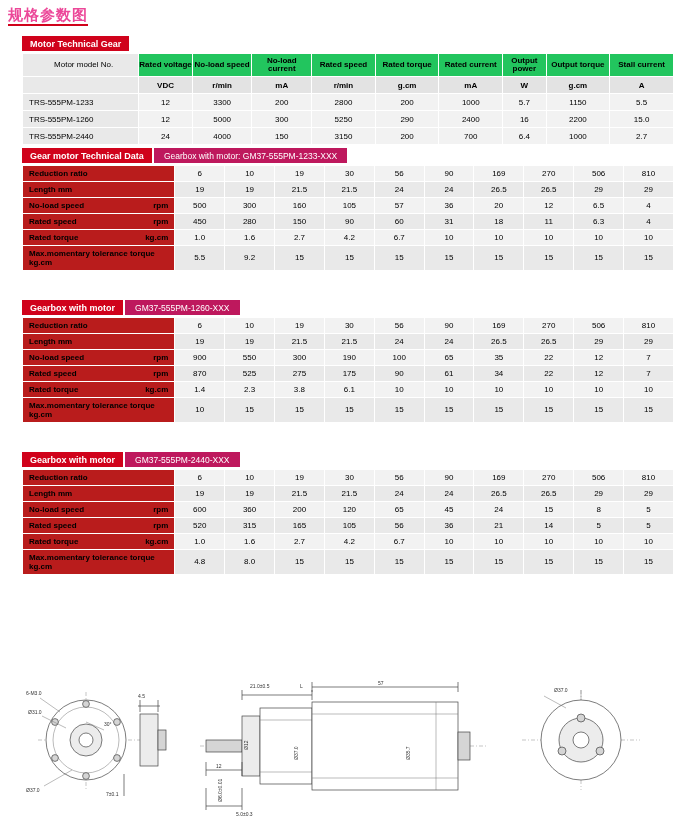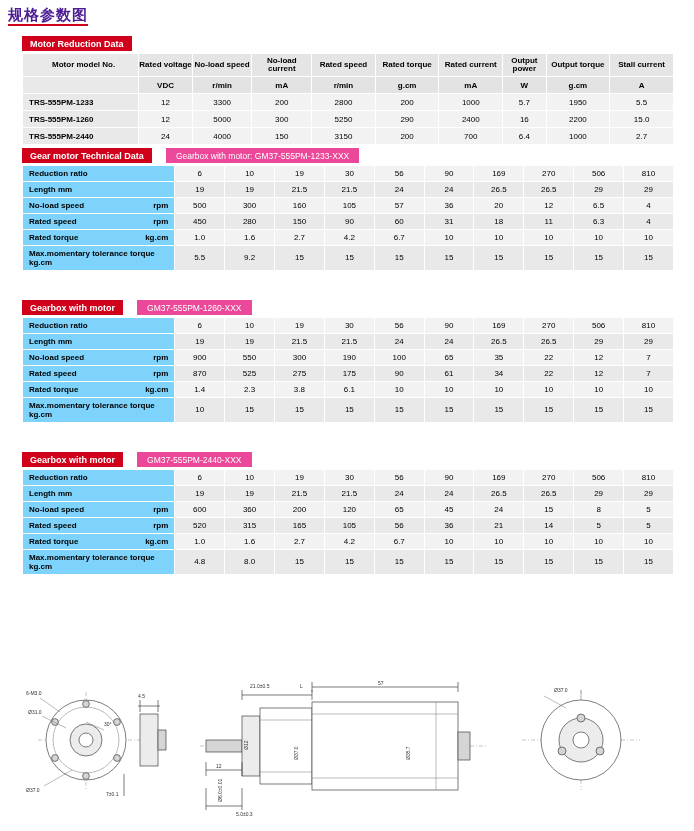--- a/index.html
+++ b/index.html
@@ -10,62 +10,62 @@
     font-size:8px;
     color:#000;
     position:relative;
     overflow:hidden;
   }
   .page{position:relative;width:694px;height:831px;}
 
   
   .page-title{
     position:absolute;left:8px;top:6px;
-    font-size:15px;font-weight:bold;color:#4c1d95;
+    font-size:15px;font-weight:bold;color:#ec4899;
     letter-spacing:1px;
   }
   .page-title .u{border-bottom:2px solid #d0021b;padding-bottom:1px;}
 
   
   .section{position:absolute;left:22px;width:652px;}
   .sec-head{
     display:flex;align-items:stretch;height:15px;margin-bottom:2px;
   }
   .sec-tag{
     background:#d0021b;color:#fff;font-weight:bold;font-size:9px;
     display:flex;align-items:center;padding:0 8px;
   }
   .sec-sub{
-    background:#ec4899;color:#fff;font-size:8.5px;
-    display:flex;align-items:center;padding:0 10px;margin-left:14px;
+    background:#be185d;color:#fff;font-size:8.5px;
+    display:flex;align-items:center;padding:0 10px;margin-left:2px;
   }
 
   table{border-collapse:collapse;width:652px;}
   td,th{
     border:1px solid #ffffff;
     text-align:center;vertical-align:middle;
     font-size:8px;
     padding:0;
     height:15px;
   }
   
   .thead td{
-    background:#e5e5e5;font-weight:bold;line-height:1.05;
+    background:#22c55e;font-weight:bold;line-height:1.05;
   }
   .rowlabel{
-    background:#7dd3fc;font-weight:bold;text-align:left;padding-left:6px;
+    background:#b91c1c;font-weight:bold;text-align:left;padding-left:6px;
   }
   .cell{background:#f2f2f2;}
   .cell.alt{background:#e9e9e9;}
   .unitrow td{background:#e3e3e3;font-weight:bold;}
 
   
   .mt td{height:16px;}
   .mt .thead td{height:22px;}
-  .mt .model{background:#e9e9e9;font-weight:bold;text-align:left;padding-left:6px;width:108px;}
+  .mt .model{background:#e9e9e9;font-weight:normal;text-align:left;padding-left:6px;width:108px;}
   .mt .v{background:#f2f2f2;}
 
   
   .gm td{height:15px;}
   .gm .rowlabel{width:148px;}
   .gm .two{height:24px;line-height:1.15;}
   .lbl-right{float:right;padding-right:6px;font-weight:bold;padding-left:20px;}
 
   
   .draw-area{position:absolute;left:0;top:672px;width:694px;height:155px;}
@@ -81,21 +81,21 @@
 </style>
 </head>
 <body>
 
 <div class="page">
 
   <div class="page-title"><span class="u">规格参数图</span></div>
 
   <div class="section" style="top:36px;">
     <div class="sec-head">
-      <div class="sec-tag">Motor Reduction Data</div>
+      <div class="sec-tag">Motor Technical Gear</div>
     </div>
     <table class="mt">
       <tbody>
           <tr class="thead">
         <td class="model" style="text-align:center;">Motor model No.</td>
         <td style="width:52px">Rated voltage</td>
         <td style="width:58px">No-load speed</td>
         <td style="width:58px">No-load current</td>
         <td style="width:62px">Rated speed</td>
         <td style="width:62px">Rated torque</td>
@@ -118,21 +118,21 @@
       </tr>
       <tr>
         <td class="model">TRS-555PM-1233</td>
         <td class="v">12</td>
         <td class="v">3300</td>
         <td class="v">200</td>
         <td class="v">2800</td>
         <td class="v">200</td>
         <td class="v">1000</td>
         <td class="v">5.7</td>
-        <td class="v">1950</td>
+        <td class="v">1150</td>
         <td class="v">5.5</td>
       </tr>
       <tr>
         <td class="model">TRS-555PM-1260</td>
         <td class="v">12</td>
         <td class="v">5000</td>
         <td class="v">300</td>
         <td class="v">5250</td>
         <td class="v">290</td>
         <td class="v">2400</td>

